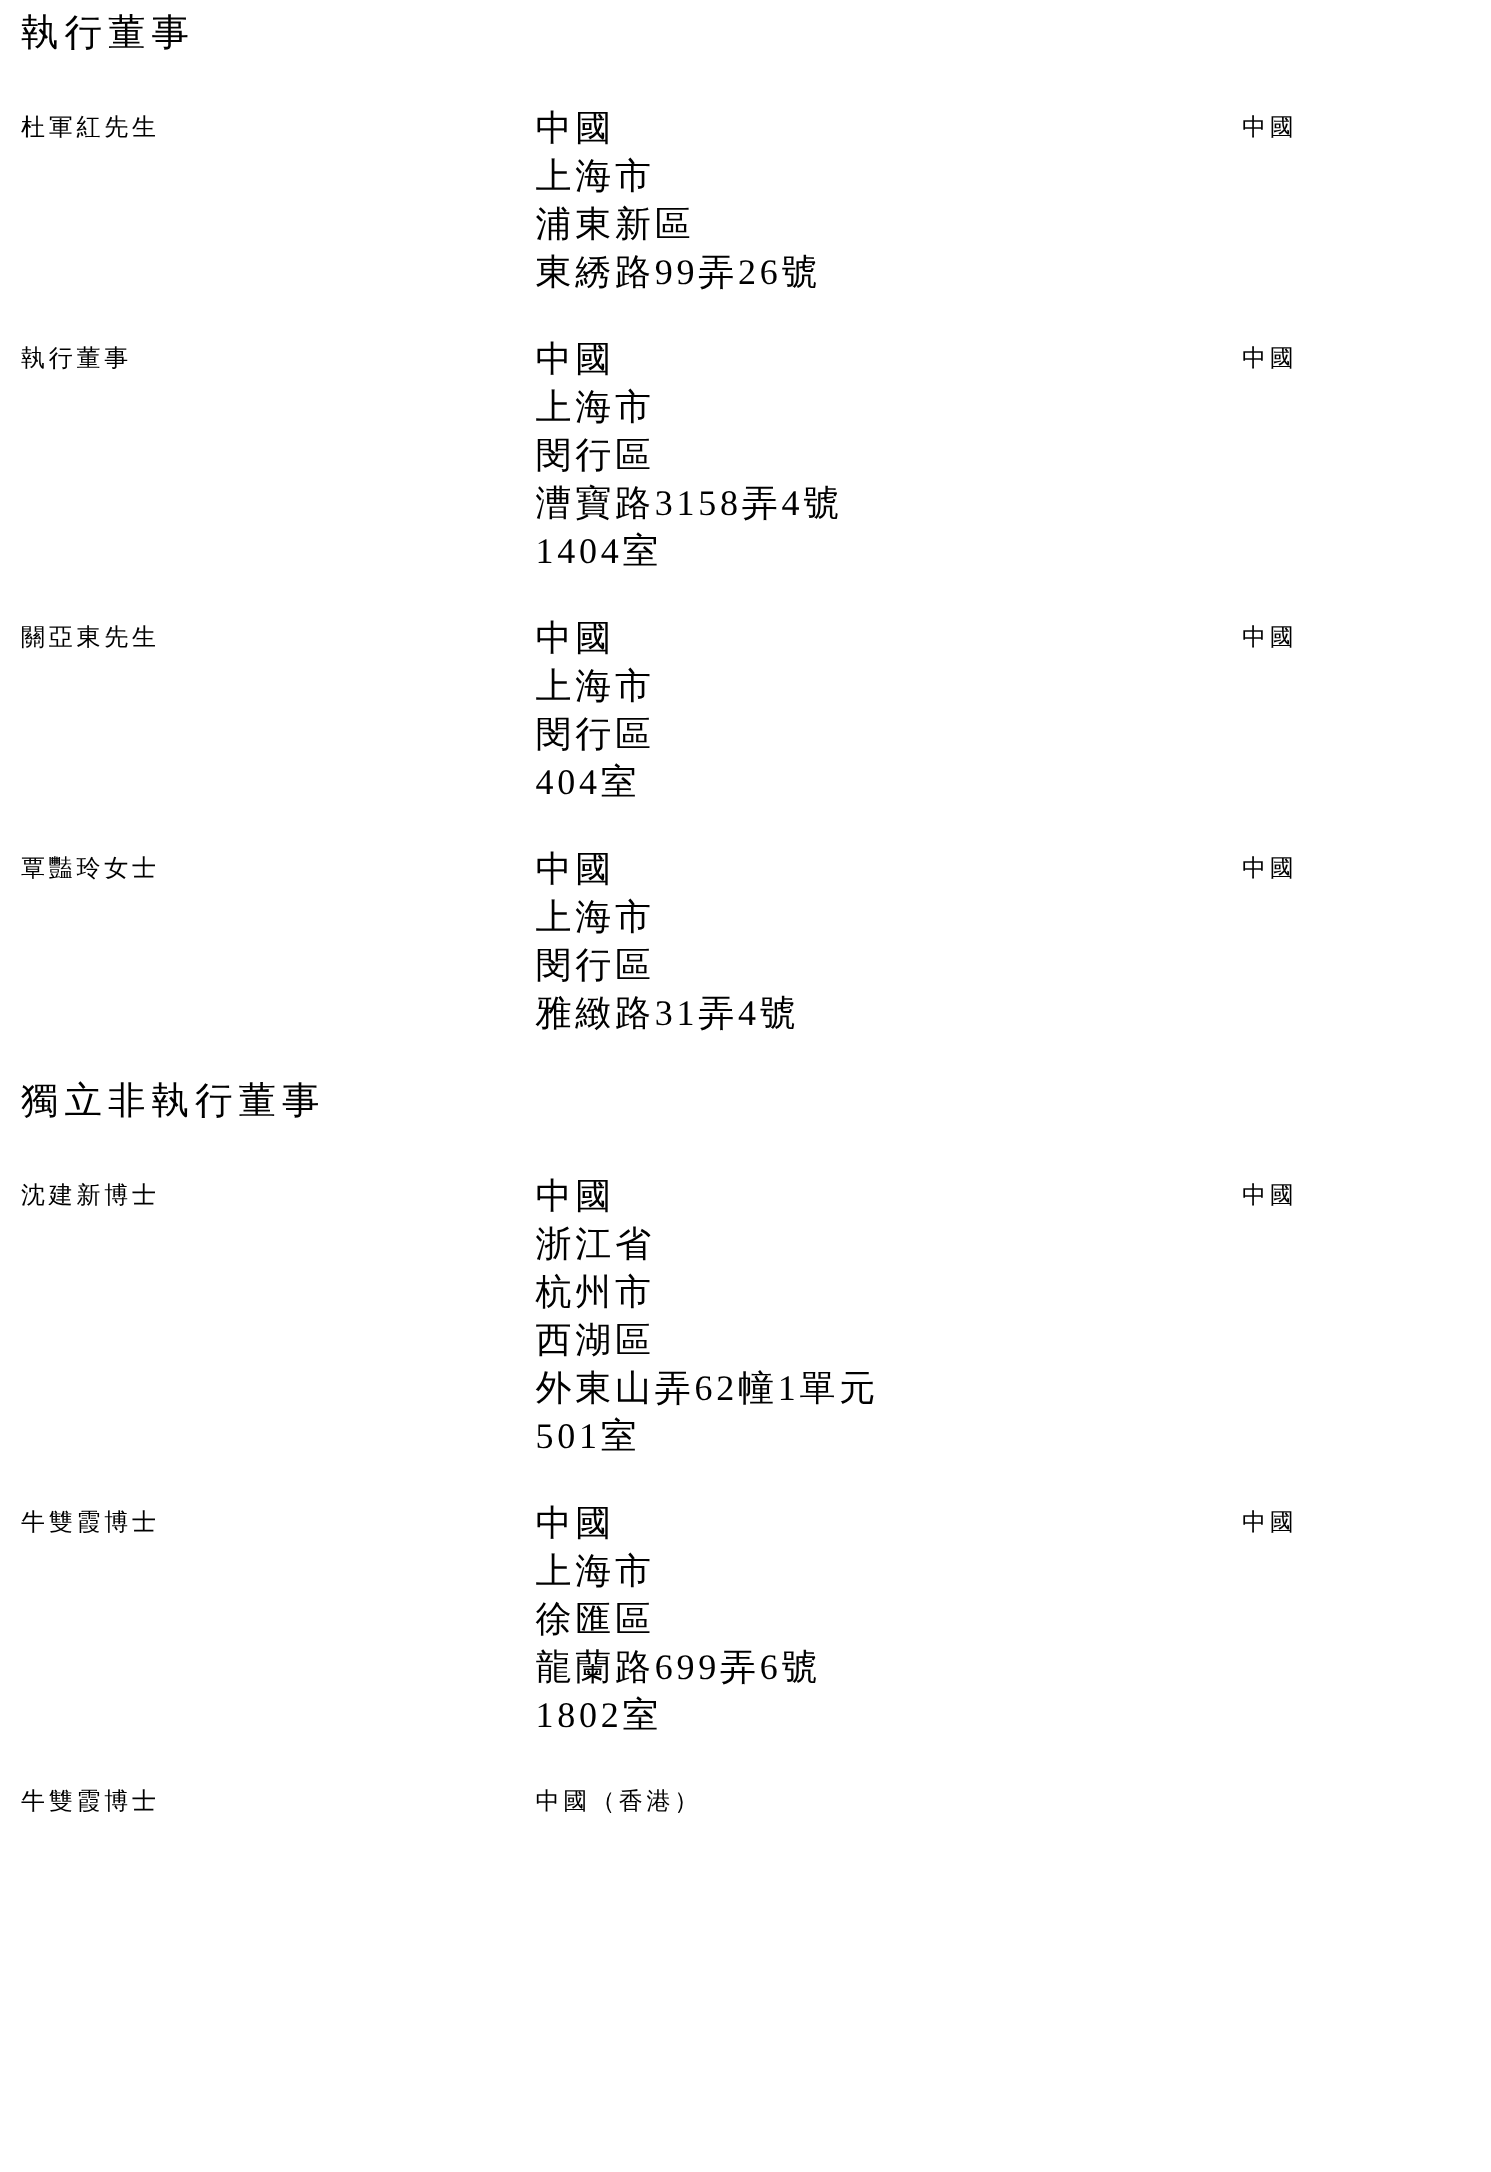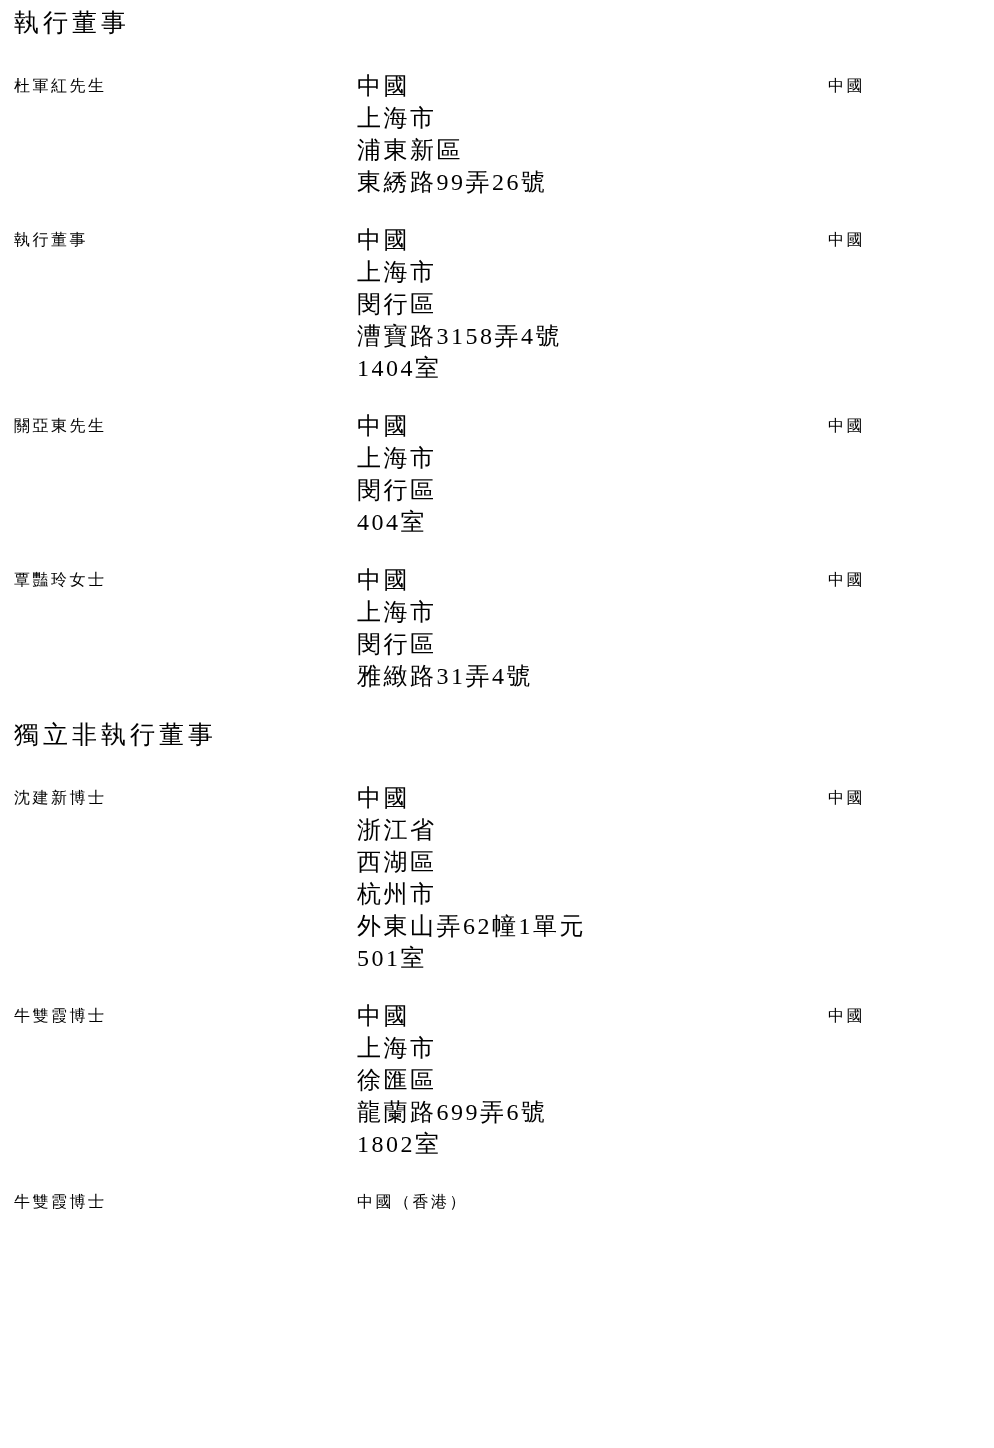--- a/index.html
+++ b/index.html
@@ -91,22 +91,22 @@
   <div class="txt">中國</div>
 </div>
 
 <h2 class="section-heading">獨立非執行董事</h2>
 
 <div class="entry">
   <div class="txt">沈建新博士</div>
   <div>
     <div class="address-line">中國</div>
     <div class="address-line">浙江省</div>
+    <div class="address-line">杭州市</div>
     <div class="address-line">西湖區</div>
-    <div class="address-line">杭州市</div>
     <div class="address-line">外東山弄62幢1單元</div>
     <div class="address-line">501室</div>
   </div>
   <div class="txt">中國</div>
 </div>
 
 <div class="entry">
   <div class="txt">牛雙霞博士</div>
   <div>
     <div class="address-line">中國</div>

